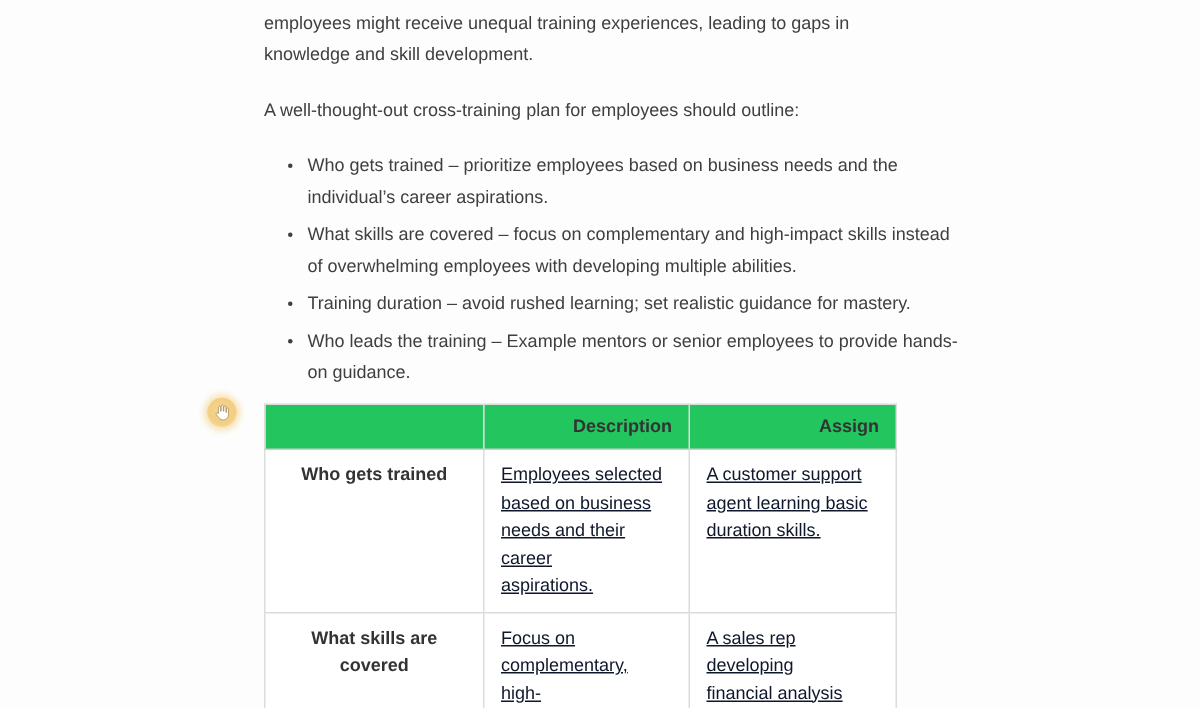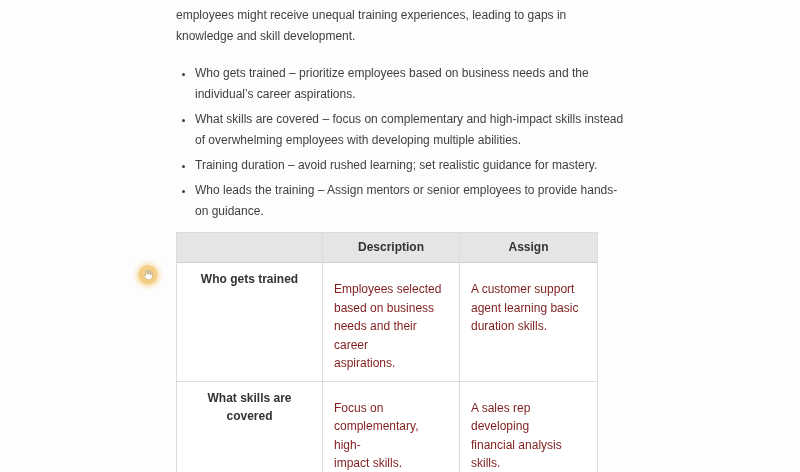--- a/index.html
+++ b/index.html
@@ -29,21 +29,21 @@
     margin: 0 0 16px 0;
     line-height: 21px;
     white-space: pre-line;
   }
   .article ul {
     list-style: disc;
     margin: 12px 0 0 0;
     padding-left: 19px;
   }
   .article li {
-    margin: 0 0 4px 0;
+    margin: 0 0 4px 10px;
     line-height: 21px;
     white-space: pre-line;
   }
   .article li::marker {
     color: #3f3f3f;
     font-size: 11px;
   }
   table.data-table {
     border-collapse: collapse;
     table-layout: fixed;
@@ -53,42 +53,43 @@
   table.data-table col.c1 { width: 146px; }
   table.data-table col.c2 { width: 137px; }
   table.data-table col.c3 { width: 138px; }
   table.data-table th,
   table.data-table td {
     border: 1px solid #dcdcdc;
     vertical-align: top;
     white-space: pre-line;
   }
   table.data-table thead th {
-    background: #e5e5e5;
-    text-align: center;
+    background: #22c55e;
+    text-align: right;
     font-weight: bold;
     color: #333333;
     padding: 5px 11px;
     line-height: 19px;
     border-bottom-color: #cfcfcf;
   }
   table.data-table tbody th {
     font-weight: bold;
     text-align: center;
     color: #333333;
     padding: 7px 10px 8px;
     line-height: 18.5px;
     background: #ffffff;
     margin-top: 30px;
   }
   table.data-table tbody td {
-    color: #7f1d1d;
-    padding: 17px 11px 8px;
+    color: #0f172a;
+    padding: 7px 11px 8px;
     line-height: 18.5px;
     background: #ffffff;
+    text-decoration: underline;
   }
   .cursor-highlight {
     position: absolute;
     left: 138px;
     top: 265px;
     width: 20px;
     height: 20px;
     border-radius: 50%;
     background: radial-gradient(circle at 50% 45%, #f6d897 0%, #f3cd82 55%, #f6e3b4 85%, rgba(248,234,195,0.35) 100%);
     box-shadow: 0 0 4px 2px rgba(244, 216, 152, 0.75);
@@ -110,28 +111,29 @@
     <svg width="12" height="12" viewBox="0 0 24 24">
       <path d="M7.2 12.5 V5.2 c0-.9.7-1.6 1.5-1.6 s1.5.7 1.5 1.6 v5.1 h.6 V3.6 c0-.9.7-1.6 1.5-1.6 s1.5.7 1.5 1.6 v6.7 h.6 V4.8 c0-.9.7-1.6 1.5-1.6 s1.4.7 1.4 1.6 v7.2 h.6 V7.4 c0-.9.6-1.5 1.4-1.5 .8 0 1.4.7 1.4 1.5 V15 c0 3.9-3.1 7-7 7 -2.3 0-4.4-1.1-5.7-2.9 L4.4 14.8 c-.5-.7-.4-1.7.3-2.2 .7-.5 1.6-.4 2.1.3 l.4.5 Z" fill="#ffffff" stroke="#a98e5e" stroke-width="1.1" stroke-linejoin="round"></path>
     </svg>
   </div>
 
   <main class="article">
 
     <p>employees might receive unequal training experiences, leading to gaps in
 knowledge and skill development.</p>
 
+    <p>A well-thought-out cross-training plan for employees should outline:</p>
 
     <ul>
       <li>Who gets trained – prioritize employees based on business needs and the
 individual’s career aspirations.</li>
       <li>What skills are covered – focus on complementary and high-impact skills instead
 of overwhelming employees with developing multiple abilities.</li>
       <li>Training duration – avoid rushed learning; set realistic guidance for mastery.</li>
-      <li>Who leads the training – Assign mentors or senior employees to provide hands-
+      <li>Who leads the training – Example mentors or senior employees to provide hands-
 on guidance.</li>
     </ul>
 
     <table class="data-table">
       <colgroup>
         <col class="c1">
         <col class="c2">
         <col class="c3">
       </colgroup>
       <thead>

